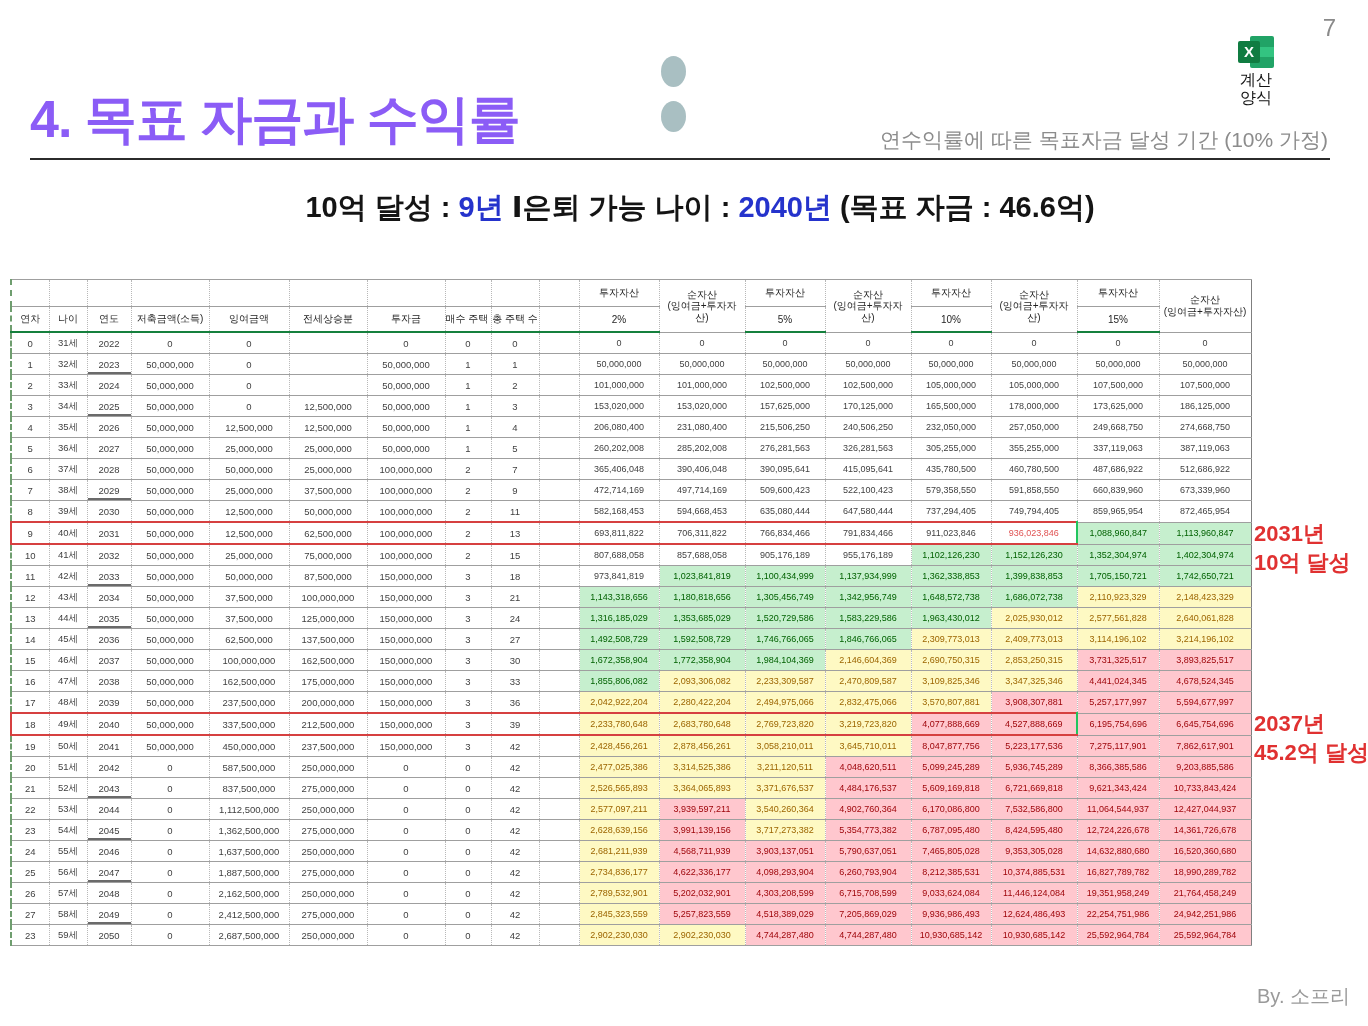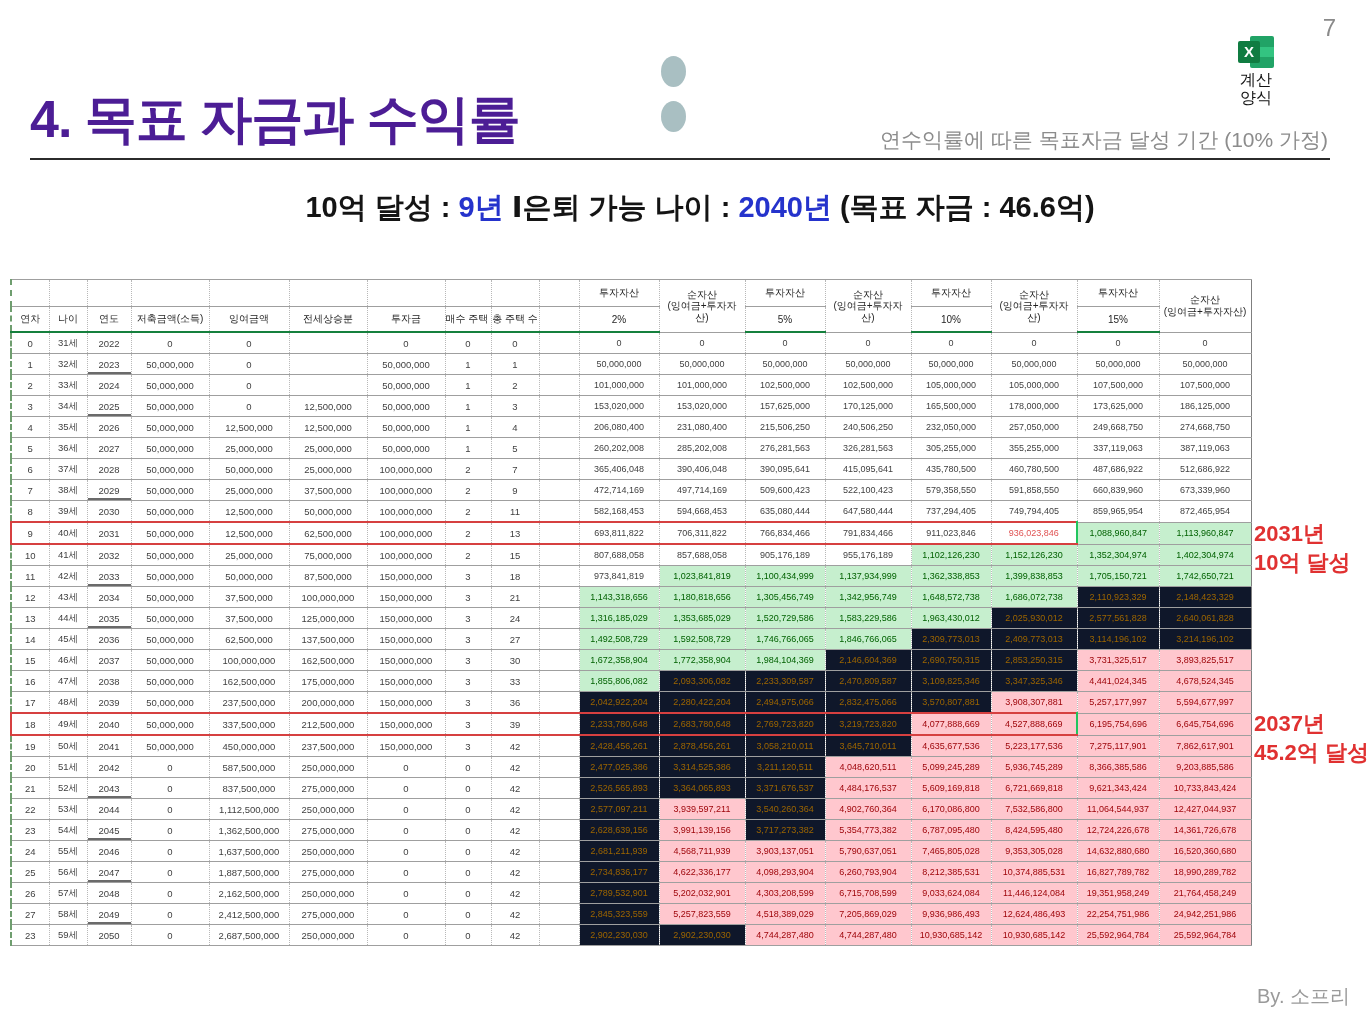--- a/index.html
+++ b/index.html
@@ -2,21 +2,21 @@
 <html><head>
 <meta charset="utf-8">
 <style>
   html,body{margin:0;padding:0;}
   body{
     width:1368px;height:1026px;position:relative;background:#ffffff;
     font-family:"Liberation Sans","DejaVu Sans",sans-serif;overflow:hidden;
   }
   
   .page-num{position:absolute;top:14px;right:32px;font-size:24px;color:#8a8a8a;}
-  .title{position:absolute;left:30px;top:50px;font-size:52px;font-weight:800;color:#4c1d95;letter-spacing:-1px;white-space:nowrap;}
+  .title{position:absolute;left:30px;top:50px;font-size:52px;font-weight:800;color:#8b5cf6;letter-spacing:-1px;white-space:nowrap;}
   .dot{position:absolute;width:25px;height:31px;border-radius:50%;background:#a9bfc2;}
   .dot1{left:661px;top:56px;}
   .dot2{left:661px;top:101px;}
   .excel-block{position:absolute;left:1224px;top:36px;width:64px;text-align:center;}
   .excel-icon{position:relative;width:36px;height:32px;margin:0 auto;}
   .excel-sheet{position:absolute;left:12px;top:0;width:24px;height:32px;background:#21a366;border-radius:2px;}
   .excel-sheet-mid{position:absolute;left:12px;top:11px;width:24px;height:10px;background:#33c481;}
   .excel-x{position:absolute;left:0;top:5px;width:22px;height:22px;background:#107c41;border-radius:2px;
     color:#fff;font-weight:bold;font-size:15px;line-height:22px;text-align:center;}
   .excel-label{margin-top:3px;font-size:16px;color:#111;line-height:1.15;}
@@ -31,21 +31,21 @@
     border-top:1px solid #9f9f9f;border-bottom:1px solid #9f9f9f;
     border-left:1px dotted #b8b8b8;border-right:1px dotted #b8b8b8;}
   table{border:1px solid #7f7f7f;border-left:2px dashed #6f9e6f;}
   thead th{font-weight:normal;color:#1f1f1f;background:#fff;}
   thead tr.h-top th{height:26px;font-size:10px;}
   thead tr.h-bot th{height:24px;font-size:10px;border-bottom:2px solid #15803d;}
   th.net-head{font-size:9px;line-height:1.15;}
   tbody td{height:20px;font-size:9px;color:#3f3f3f;}
   tbody td.lc{font-size:9.5px;}
   td.cg{background:#c6efce;color:#006100;}
-  td.cy{background:#0f172a;color:#9c6500;}
+  td.cy{background:#fef9c3;color:#9c6500;}
   td.cp{background:#ffc7ce;color:#9c0006;}
   td.cr{color:#e05252;}
   td.yu{box-shadow:inset 0 -2px 0 #6a6a6a;}
   
   td.bt{border-top:2px solid #d64040;}
   td.bb{border-bottom:2px solid #d64040;}
   td.bl{border-left:2px solid #d64040;}
   td.br{border-right:2px solid #22c55e;}
   
   .annotation{position:absolute;left:1254px;width:114px;font-size:22px;font-weight:bold;color:#e03131;line-height:1.3;white-space:nowrap;}
@@ -525,21 +525,21 @@
           <td class="lc">450,000,000</td>
           <td class="lc">237,500,000</td>
           <td class="lc">150,000,000</td>
           <td class="lc">3</td>
           <td class="lc">42</td>
           <td class="lc"></td>
           <td class="cy">2,428,456,261</td>
           <td class="cy">2,878,456,261</td>
           <td class="cy">3,058,210,011</td>
           <td class="cy">3,645,710,011</td>
-          <td class="cp">4,635,677,536</td>
+          <td class="cp">8,047,877,756</td>
           <td class="cp">5,223,177,536</td>
           <td class="cp">7,275,117,901</td>
           <td class="cp">7,862,617,901</td>
         </tr>
         <tr>
           <td class="lc">20</td>
           <td class="lc">51세</td>
           <td class="lc">2042</td>
           <td class="lc">0</td>
           <td class="lc">587,500,000</td>

